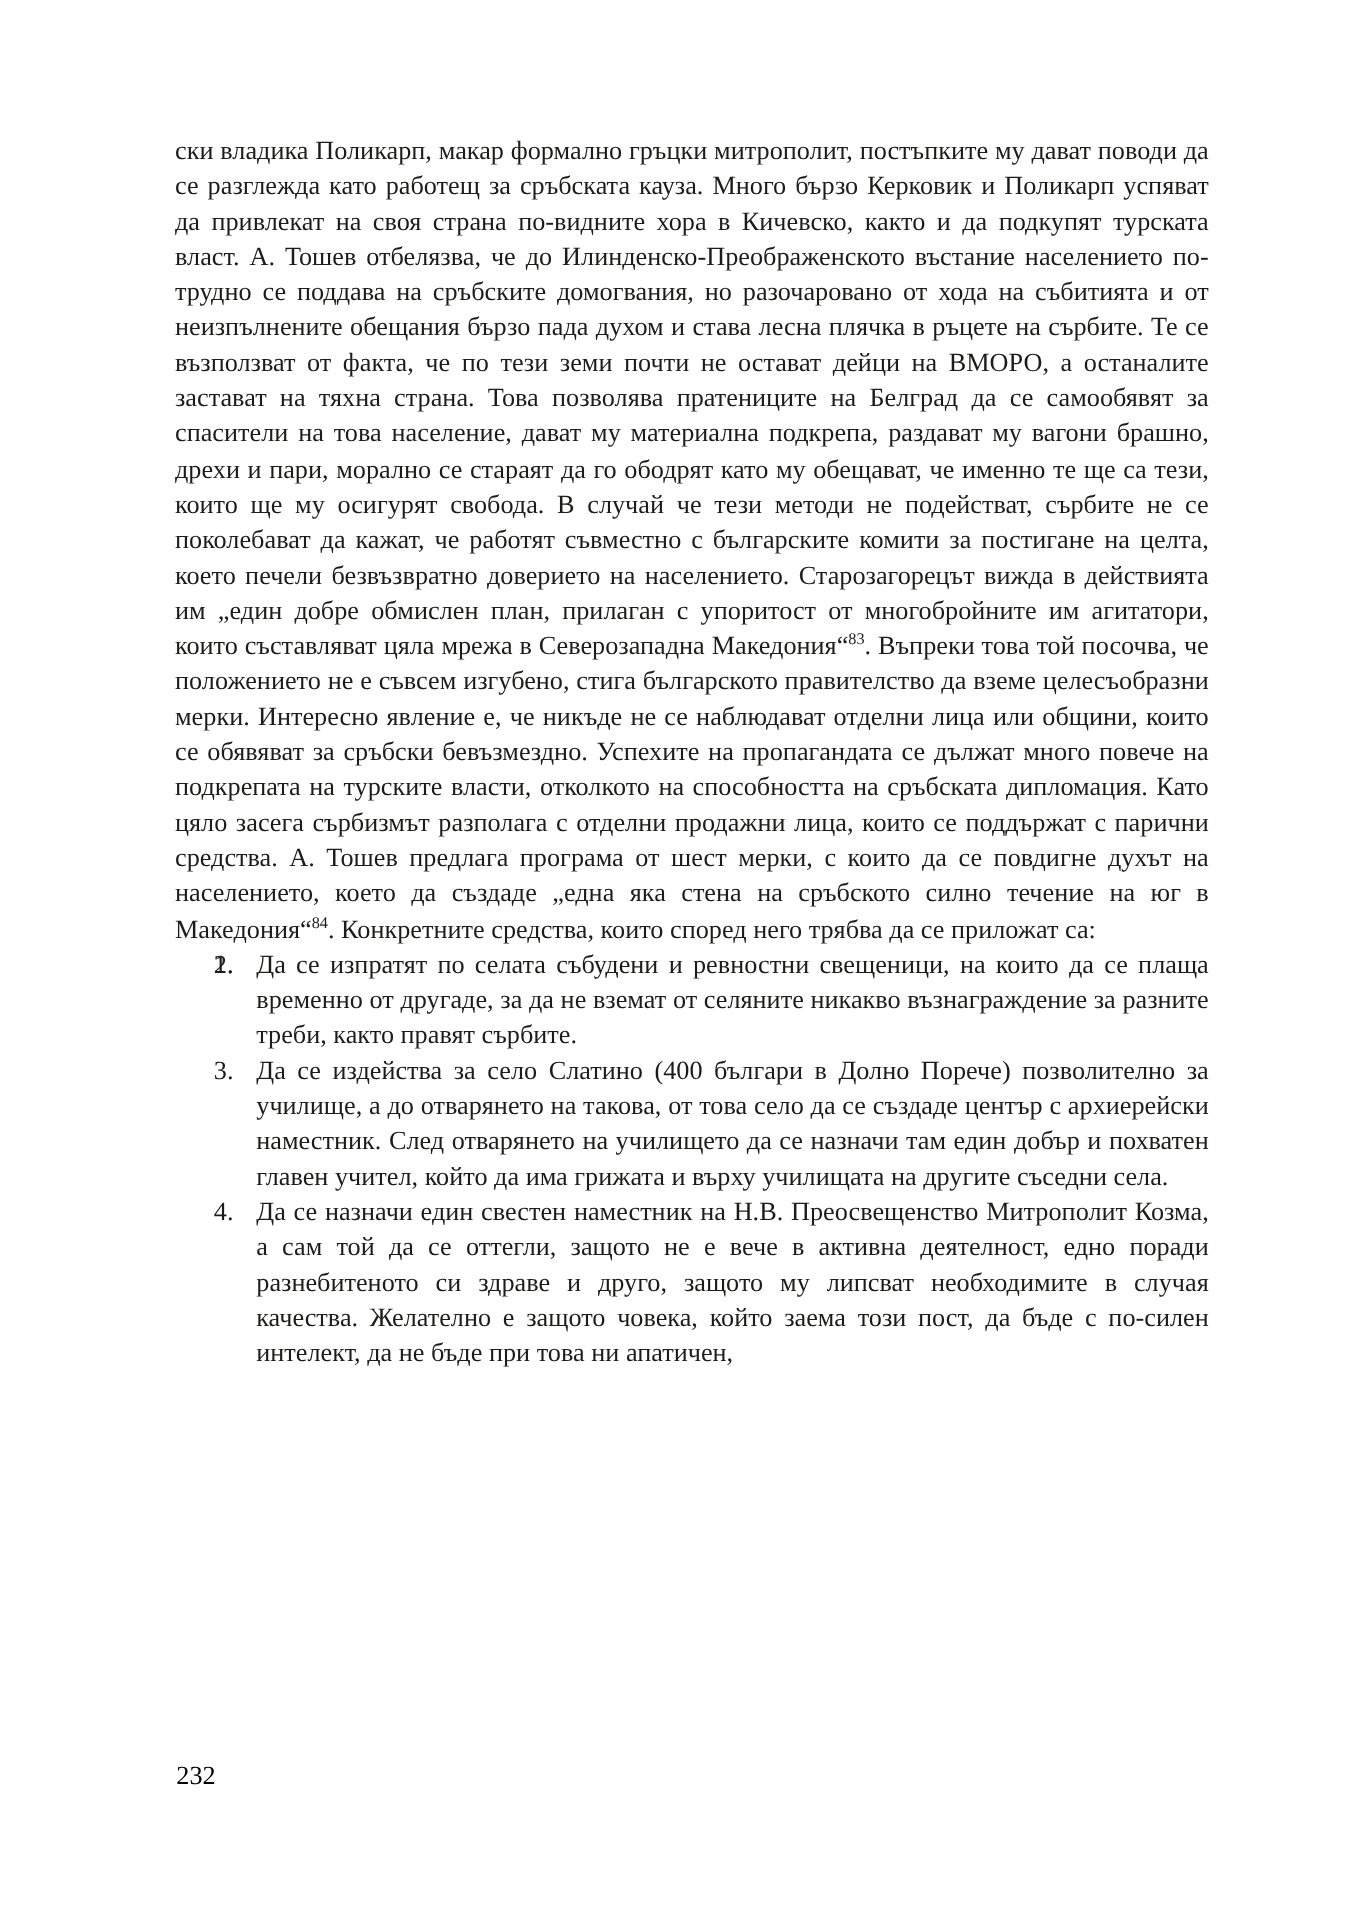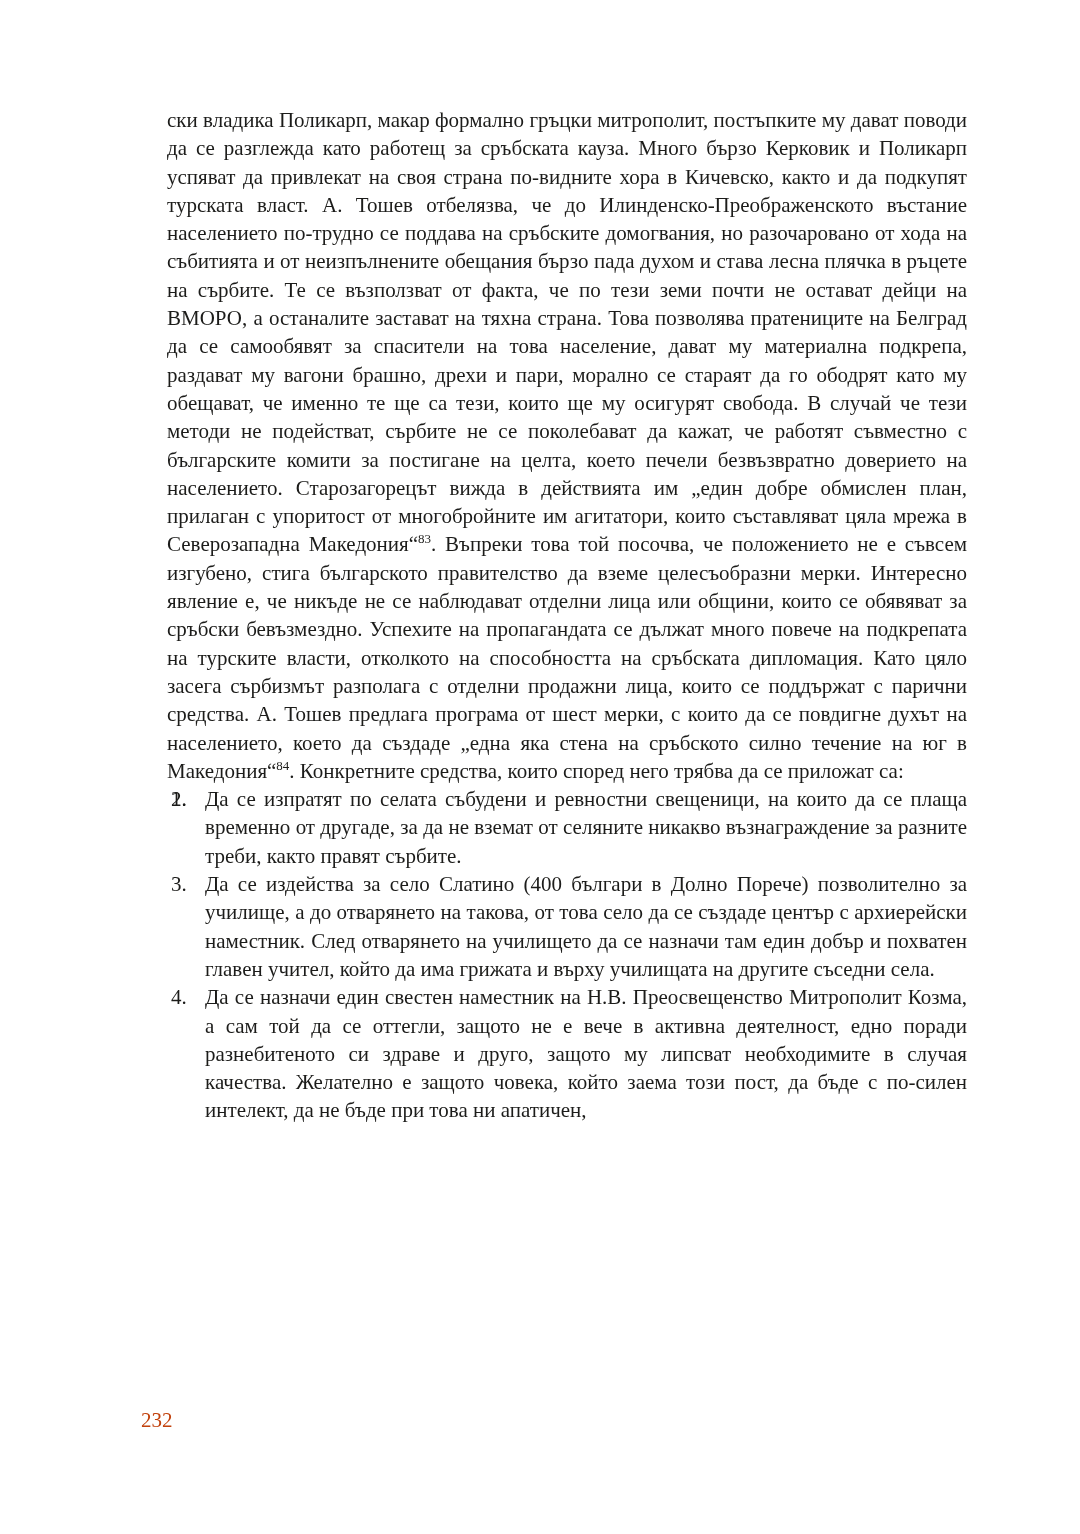--- a/index.html
+++ b/index.html
@@ -17,21 +17,20 @@
     position: absolute;
     left: 140px;
     top: 106px;
     width: 827px;
   }
   .para {
     font-size: 21px;
     line-height: 28.3px;
     text-align: justify;
     text-justify: inter-word;
-    margin-left: 27px;
   }
   .para sup {
     font-size: 13px;
     line-height: 0;
     vertical-align: super;
   }
   .measures-list {
     margin-top: 0;
   }
   .list-item {
@@ -46,21 +45,21 @@
     position: absolute;
     left: 31px;
     top: 0;
   }
   .page-number {
     position: absolute;
     left: 141px;
     top: 1408px;
     font-size: 21px;
     font-family: "Liberation Serif", serif;
-    color: #c2410c;
+    color: #000000;
   }
 </style>
 </head>
 <body>
 
 <div class="page">
   <div class="content">
     <p class="para"><span>ски владика Поликарп, макар формално гръцки митрополит, постъпките му дават поводи да се разглежда като работещ за сръбската кауза. Много бързо Керковик и Поликарп успяват да привлекат на своя страна по-видните хора в Кичевско, както и да подкупят турската власт. А. Тошев отбелязва, че до Илинденско-Преображенското въстание населението по-трудно се поддава на сръбските домогвания, но разочаровано от хода на събитията и от неизпълнените обещания бързо пада духом и става лесна плячка в ръцете на сърбите. Те се възползват от факта, че по тези земи почти не остават дейци на ВМОРО, а останалите застават на тяхна страна. Това позволява пратениците на Белград да се самообявят за спасители на това население, дават му материална подкрепа, раздават му вагони брашно, дрехи и пари, морално се стараят да го ободрят като му обещават, че именно те ще са тези, които ще му осигурят свобода. В случай че тези методи не подействат, сърбите не се поколебават да кажат, че работят съвместно с българските комити за постигане на целта, което печели безвъзвратно доверието на населението. Старозагорецът вижда в действията им „един добре обмислен план, прилаган с упоритост от многобройните им агитатори, които съставляват цяла мрежа в Северозападна Македония“</span><sup>83</sup><span>. Въпреки това той посочва, че положението не е съвсем изгубено, стига българското правителство да вземе целесъобразни мерки. Интересно явление е, че никъде не се наблюдават отделни лица или общини, които се обявяват за сръбски бевъзмездно. Успехите на пропагандата се дължат много повече на подкрепата на турските власти, отколкото на способността на сръбската дипломация. Като цяло засега сърбизмът разполага с отделни продажни лица, които се поддържат с парични средства. А. Тошев предлага програма от шест мерки, с които да се повдигне духът на населението, което да създаде „една яка стена на сръбското силно течение на юг в Македония“</span><sup>84</sup><span>. Конкретните средства, които според него трябва да се приложат са:</span></p>
 
     <div class="measures-list">

